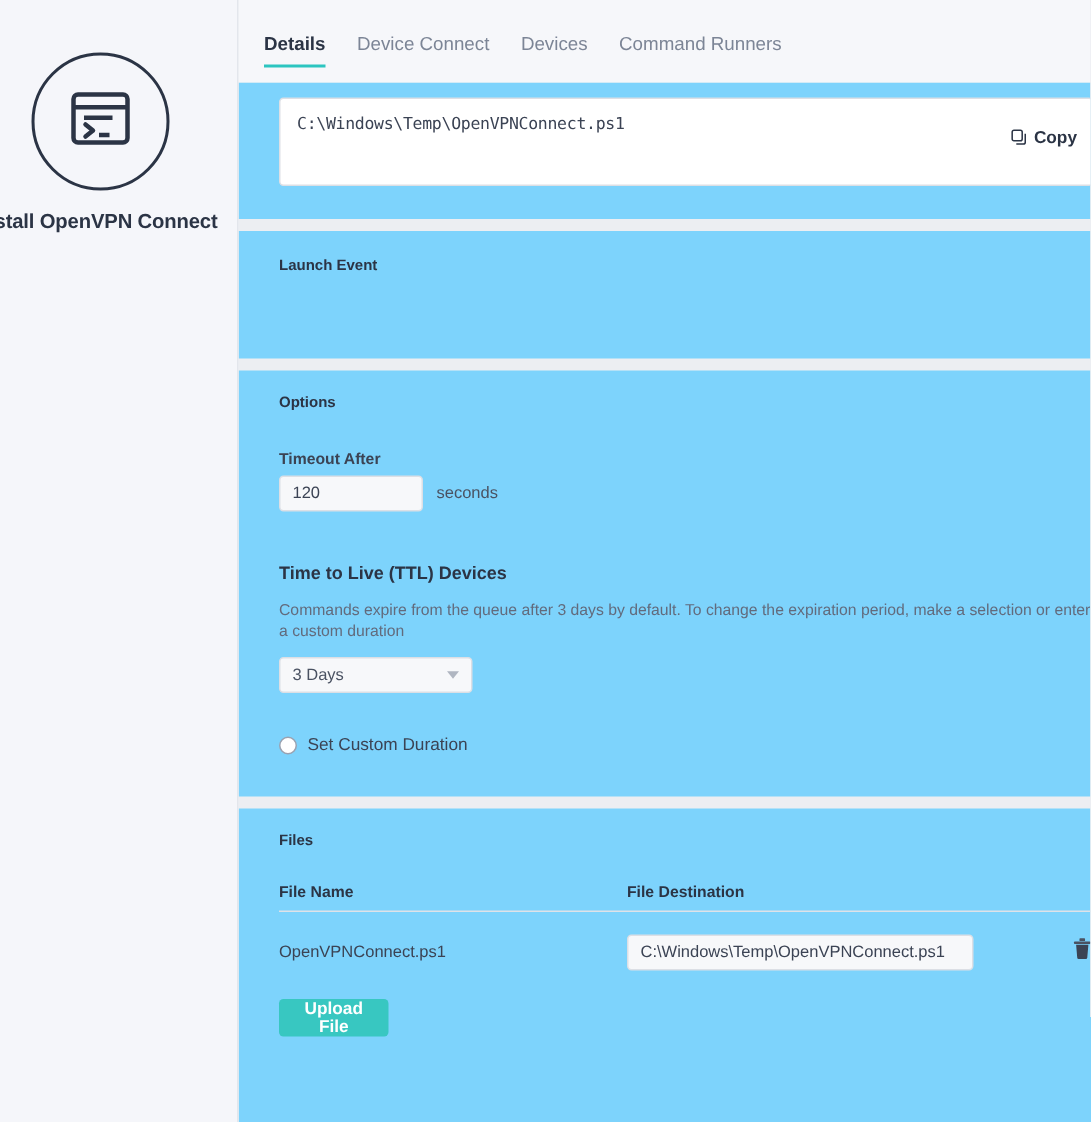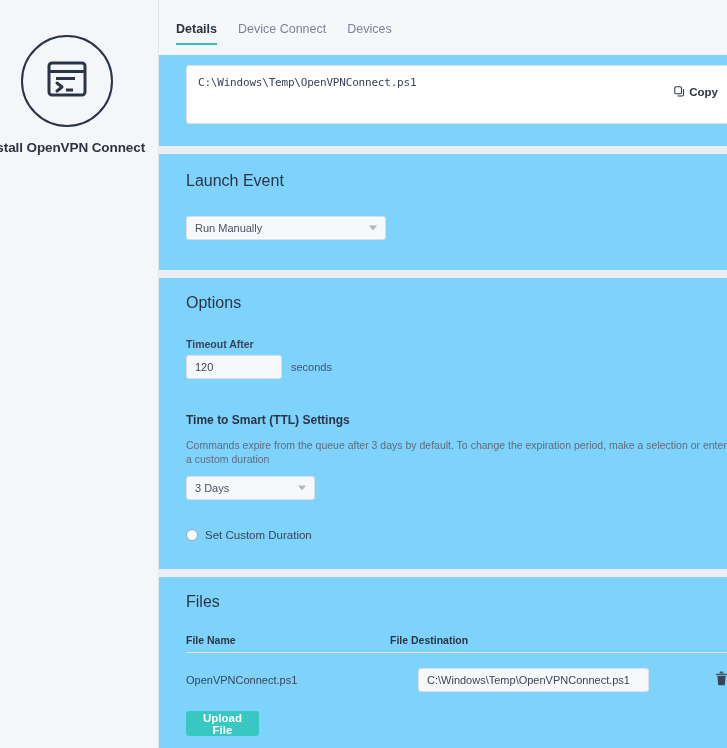--- a/index.html
+++ b/index.html
@@ -63,21 +63,21 @@
   .script-text {
     font-family: "DejaVu Sans Mono", monospace;
     font-size: 11px; color: #3b4354; letter-spacing: -0.2px;
   }
   .copy-btn {
     position: absolute; top: 20px; right: 10px;
     display: flex; align-items: flex-start; gap: 4px;
     font-size: 11.5px; font-weight: bold; color: #2b3445; cursor: pointer;
   }
 
-  .card-title { font-size: 16px; font-weight: normal; color: #2b3445; }
+  .card-title { font-size: 10px; font-weight: bold; color: #2b3445; }
   .field-label { font-size: 10.5px; font-weight: bold; color: #3b4354; margin-bottom: 5px; }
 
   .select-box {
     background: #f7f8fa; border: 1px solid #dcdfe5; border-radius: 3px;
     height: 24px; display: flex; align-items: center;
     padding: 0 8px; font-size: 11px; color: #4a5262; cursor: pointer;
     position: relative;
   }
   .select-box .caret {
     position: absolute; right: 8px; top: 50%; transform: translateY(-50%);
@@ -122,21 +122,21 @@
   .radio-row.custom { margin-top: 29px; }
 
   
   .card-files { padding-top: 16px; flex: 1; }
   .card-files .card-title { margin-bottom: 23px; }
   .files-table { width: 553px; }
   .files-head {
     display: flex; border-bottom: 1px solid #dfe2e8; padding-bottom: 6px;
   }
   .th { font-size: 10.5px; font-weight: bold; color: #2b3445; }
-  .col-name { width: 204px; }
+  .col-name { width: 232px; }
   .col-dest { flex: 1; }
   .files-row { display: flex; align-items: center; padding-top: 15px; }
   .td-name { width: 232px; font-size: 11px; color: #3b4354; }
   .td-dest { flex: 1; }
   .dest-input { width: 231px; }
   .trash { width: 36px; display: flex; justify-content: center; cursor: pointer; }
 
   .upload-btn {
     margin-top: 19px;
     background: #38c7c1; color: #ffffff;
@@ -165,20 +165,21 @@
     </div>
     <div class="sidebar-title">get Install OpenVPN Connect</div>
   </div>
 
   <div class="main">
 
     <div class="tabbar">
       <div class="tab active">Details</div>
       <div class="tab">Device Connect</div>
       <div class="tab">Devices</div>
+      <div class="tab">Command Runners</div>
     </div>
 
     <div class="cards">
 
       <div class="card card-script">
         <div class="script-box">
           <div class="script-text">C:\Windows\Temp\OpenVPNConnect.ps1</div>
           <div class="copy-btn">
             <span>
               <svg width="11" height="11" viewBox="0 0 14 14" fill="none">
@@ -186,38 +187,34 @@
                 <path d="M4.5 12.8 h6 a1.6 1.6 0 0 0 1.6-1.6 V4" stroke="#2b3445" stroke-width="1.3" fill="none"></path>
               </svg>
             </span>
             <span>Copy</span>
           </div>
         </div>
       </div>
 
       <div class="card card-launch">
         <div class="card-title">Launch Event</div>
-        <div class="select-box sel-event">
-          <span>Run Manually</span>
-          <span class="caret"></span>
-        </div>
       </div>
 
       <div class="card card-options">
         <div class="card-title">Options</div>
 
         <div class="field-label">Timeout After</div>
         <div class="timeout-row">
           <div class="input-box timeout-input">
             <span>120</span>
           </div>
           <span class="unit">seconds</span>
         </div>
 
-        <div class="ttl-title">Time to Smart (TTL) Settings</div>
+        <div class="ttl-title">Time to Live (TTL) Devices</div>
         <div class="ttl-desc">Commands expire from the queue after 3 days by default. To change the expiration period, make a selection or enter a custom duration</div>
 
 
         <div class="select-box sel-ttl">
           <span>3 Days</span>
           <span class="caret"></span>
         </div>
 
         <div class="radio-row custom">
           <span class="radio"></span>

